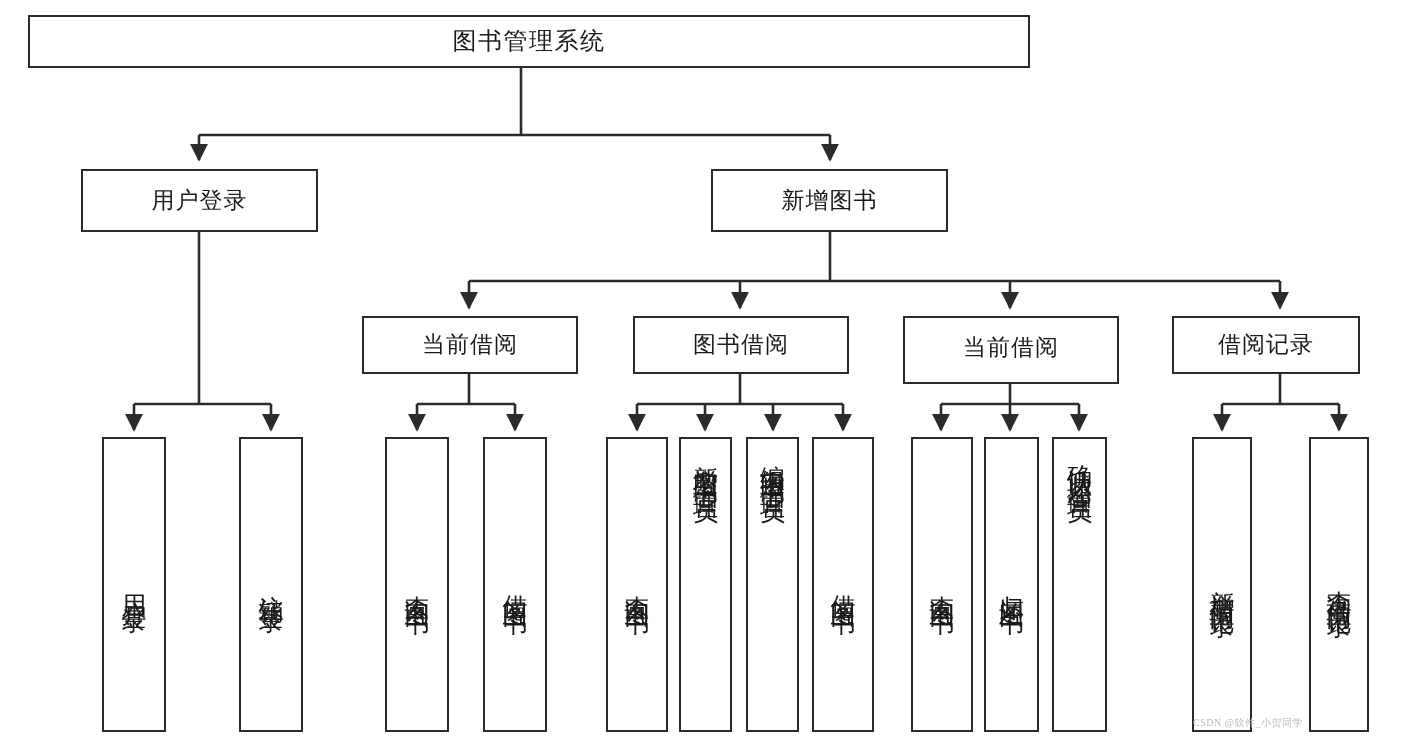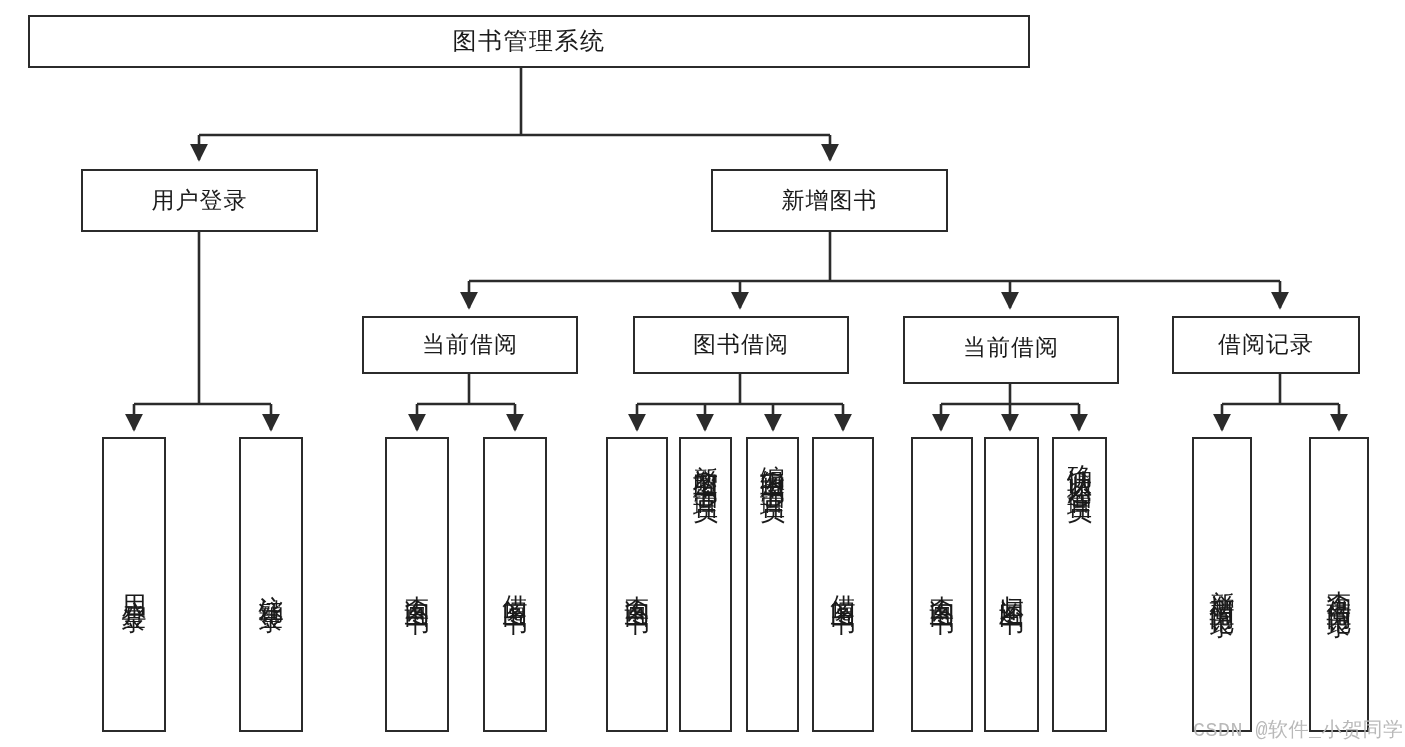--- a/index.html
+++ b/index.html
@@ -53,26 +53,26 @@
     text-orientation:upright;
     font-size:25px;
     line-height:1;
     letter-spacing:5px;
     margin:0 auto;
   }
   .node.v.top .label{ }
   .node.v.mid{ align-items:center; padding-top:0; }
   .watermark{
     position:absolute;
-    font-size:20px;
+    font-size:10px;
     color:#b9b9b9;
     letter-spacing:0.5px;
     white-space:nowrap;
     z-index:3;
-    font-family:Liberation Mono, monospace;
+    font-family:Liberation Serif, serif;
   }
 </style>
 </head>
 <body>
 
 <div id="canvas">
 
   <svg id="wires" viewBox="0 0 1405 747" xmlns="http://www.w3.org/2000/svg">
     <defs>
       <marker id="arrow" viewBox="0 0 10 10" refX="9" refY="5" markerWidth="7" markerHeight="7" orient="auto-start-reverse">

